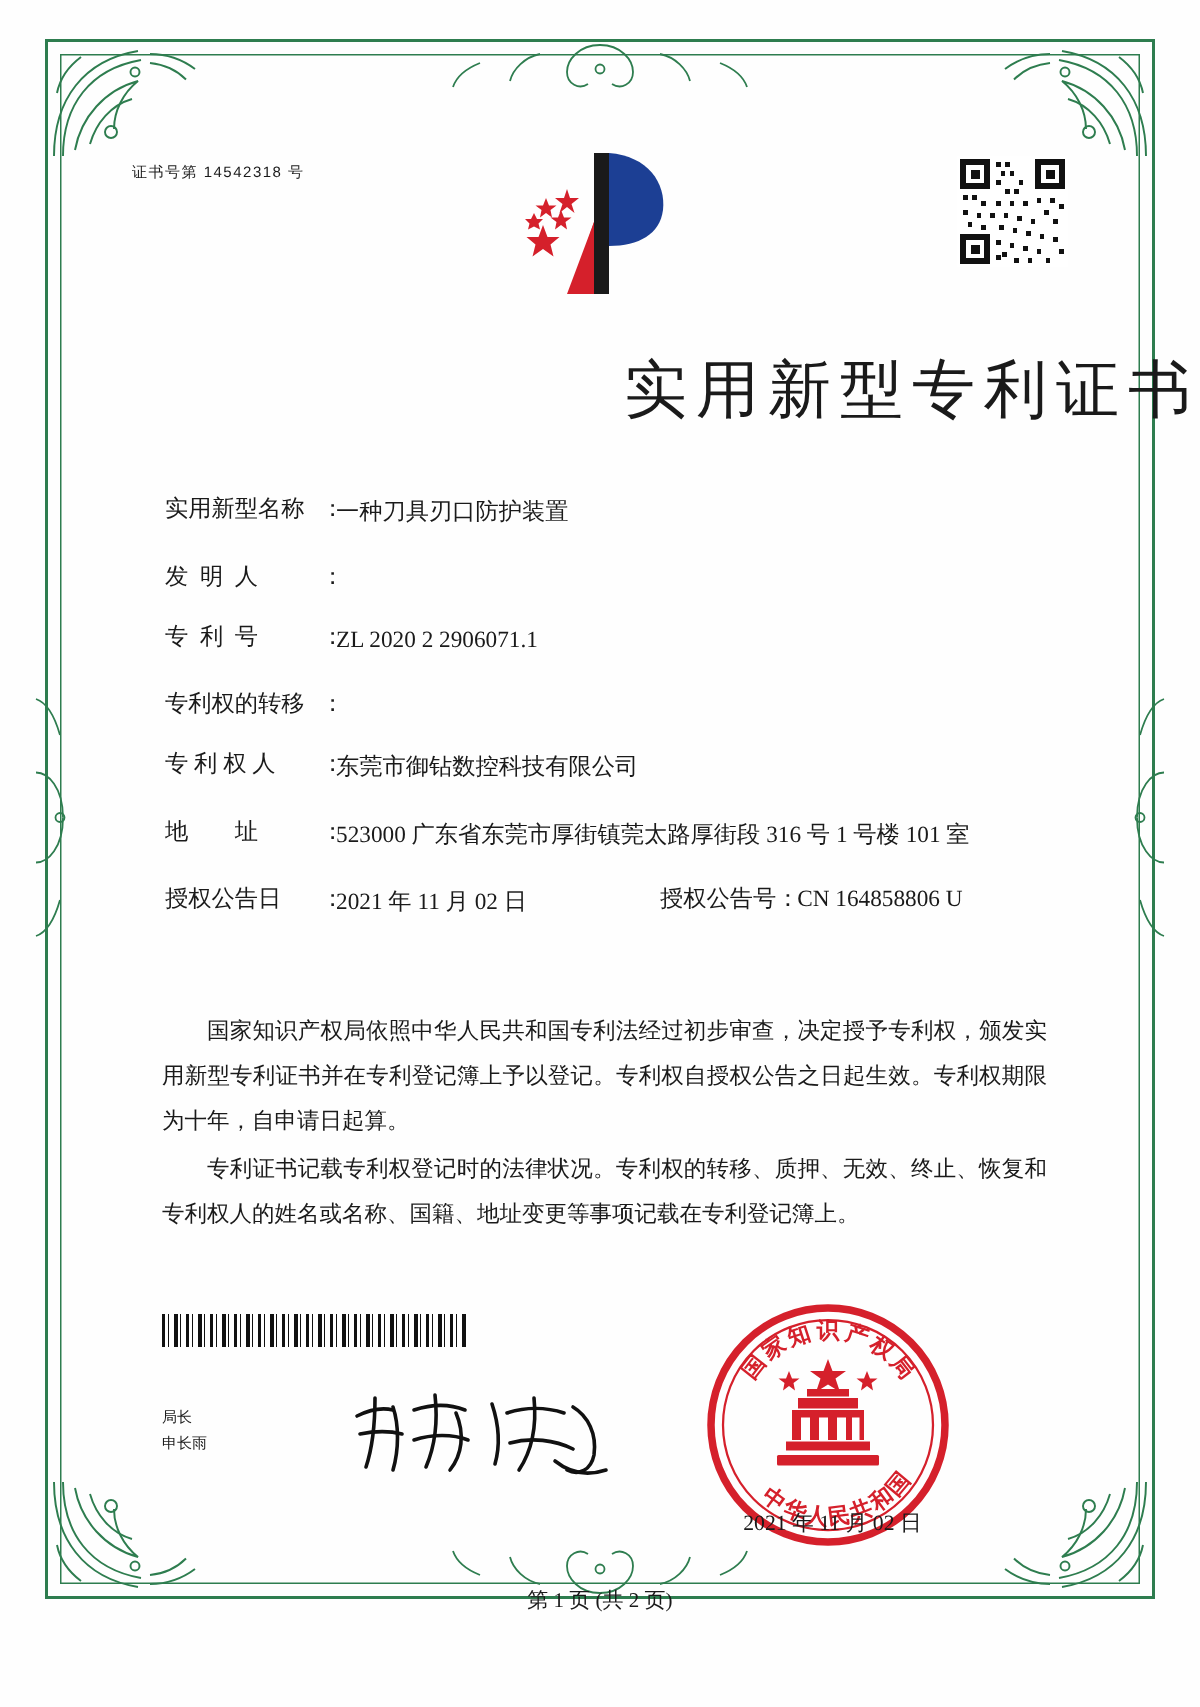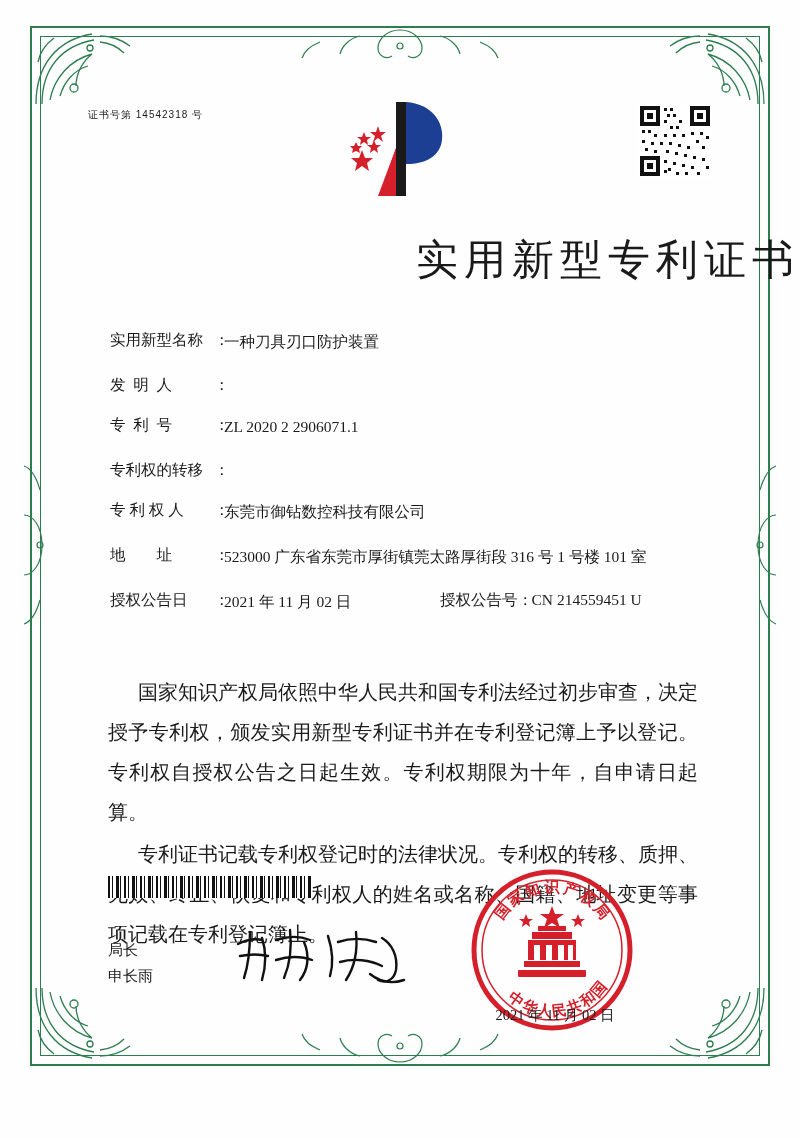--- a/index.html
+++ b/index.html
@@ -144,21 +144,21 @@
     flex: 1 1 auto;
     margin-left: 4px;
   }
 
   
   .paragraphs {
     position: absolute;
     left: 108px;
     top: 672px;
     width: 590px;
-    font-size: 20px;
+    font-size: 15px;
     line-height: 2.0;
     font-family: "DejaVu Serif", serif;
   }
   .paragraphs p {
     margin: 0 0 2px 0;
     text-indent: 30px;
     text-align: justify;
   }
 
   
@@ -175,22 +175,23 @@
       #111 8px, #111 11px, #fff 11px, #fff 12px,
       #111 12px, #111 13px, #fff 13px, #fff 16px
     );
   }
 
   
   .sig-block {
     position: absolute;
     left: 108px;
     top: 938px;
-    font-size: 15px;
+    font-size: 10px;
     line-height: 1.7;
+    font-family: Liberation Mono, monospace;
   }
   .sig-script {
     position: absolute;
     left: 232px;
     top: 922px;
     width: 180px;
     height: 70px;
   }
   .sig-script svg { display:block; width:100%; height:100%; }
 
@@ -450,21 +451,21 @@
       <span class="field-colon">：</span>
       <span class="field-value">523000 广东省东莞市厚街镇莞太路厚街段 316 号 1 号楼 101 室</span>
     </div>
 
     <div class="field-row two-col">
       <span class="field-label">授权公告日</span>
       <span class="field-colon">：</span>
       <span class="field-value">2021 年 11 月 02 日</span>
       <span class="secondary-label">授权公告号</span>
       <span class="field-colon">：</span>
-      <span class="secondary-value">CN 214559451 U</span>
+      <span class="secondary-value">CN 164858806 U</span>
     </div>
 
   </div>
 
   <div class="paragraphs">
     <p>国家知识产权局依照中华人民共和国专利法经过初步审查，决定授予专利权，颁发实用新型专利证书并在专利登记簿上予以登记。专利权自授权公告之日起生效。专利权期限为十年，自申请日起算。</p>
     <p>专利证书记载专利权登记时的法律状况。专利权的转移、质押、无效、终止、恢复和专利权人的姓名或名称、国籍、地址变更等事项记载在专利登记簿上。</p>
   </div>
 
   <div class="barcode"></div>
@@ -528,16 +529,17 @@
         <text x="84" y="150" text-anchor="middle" transform="rotate(-7 84 84)">民</text>
         <text x="84" y="150" text-anchor="middle" transform="rotate(-21 84 84)">共</text>
         <text x="84" y="150" text-anchor="middle" transform="rotate(-36 84 84)">和</text>
         <text x="84" y="150" text-anchor="middle" transform="rotate(-50 84 84)">国</text>
       </g>
     </svg>
   </div>
 
   <div class="seal-date">2021 年 11 月 02 日</div>
 
+  <div class="page-num">第 1 页 (共 2 页)</div>
 
   <div class="footer-note">其他事项参见背面</div>
 
 </div>
 
 </body></html>

